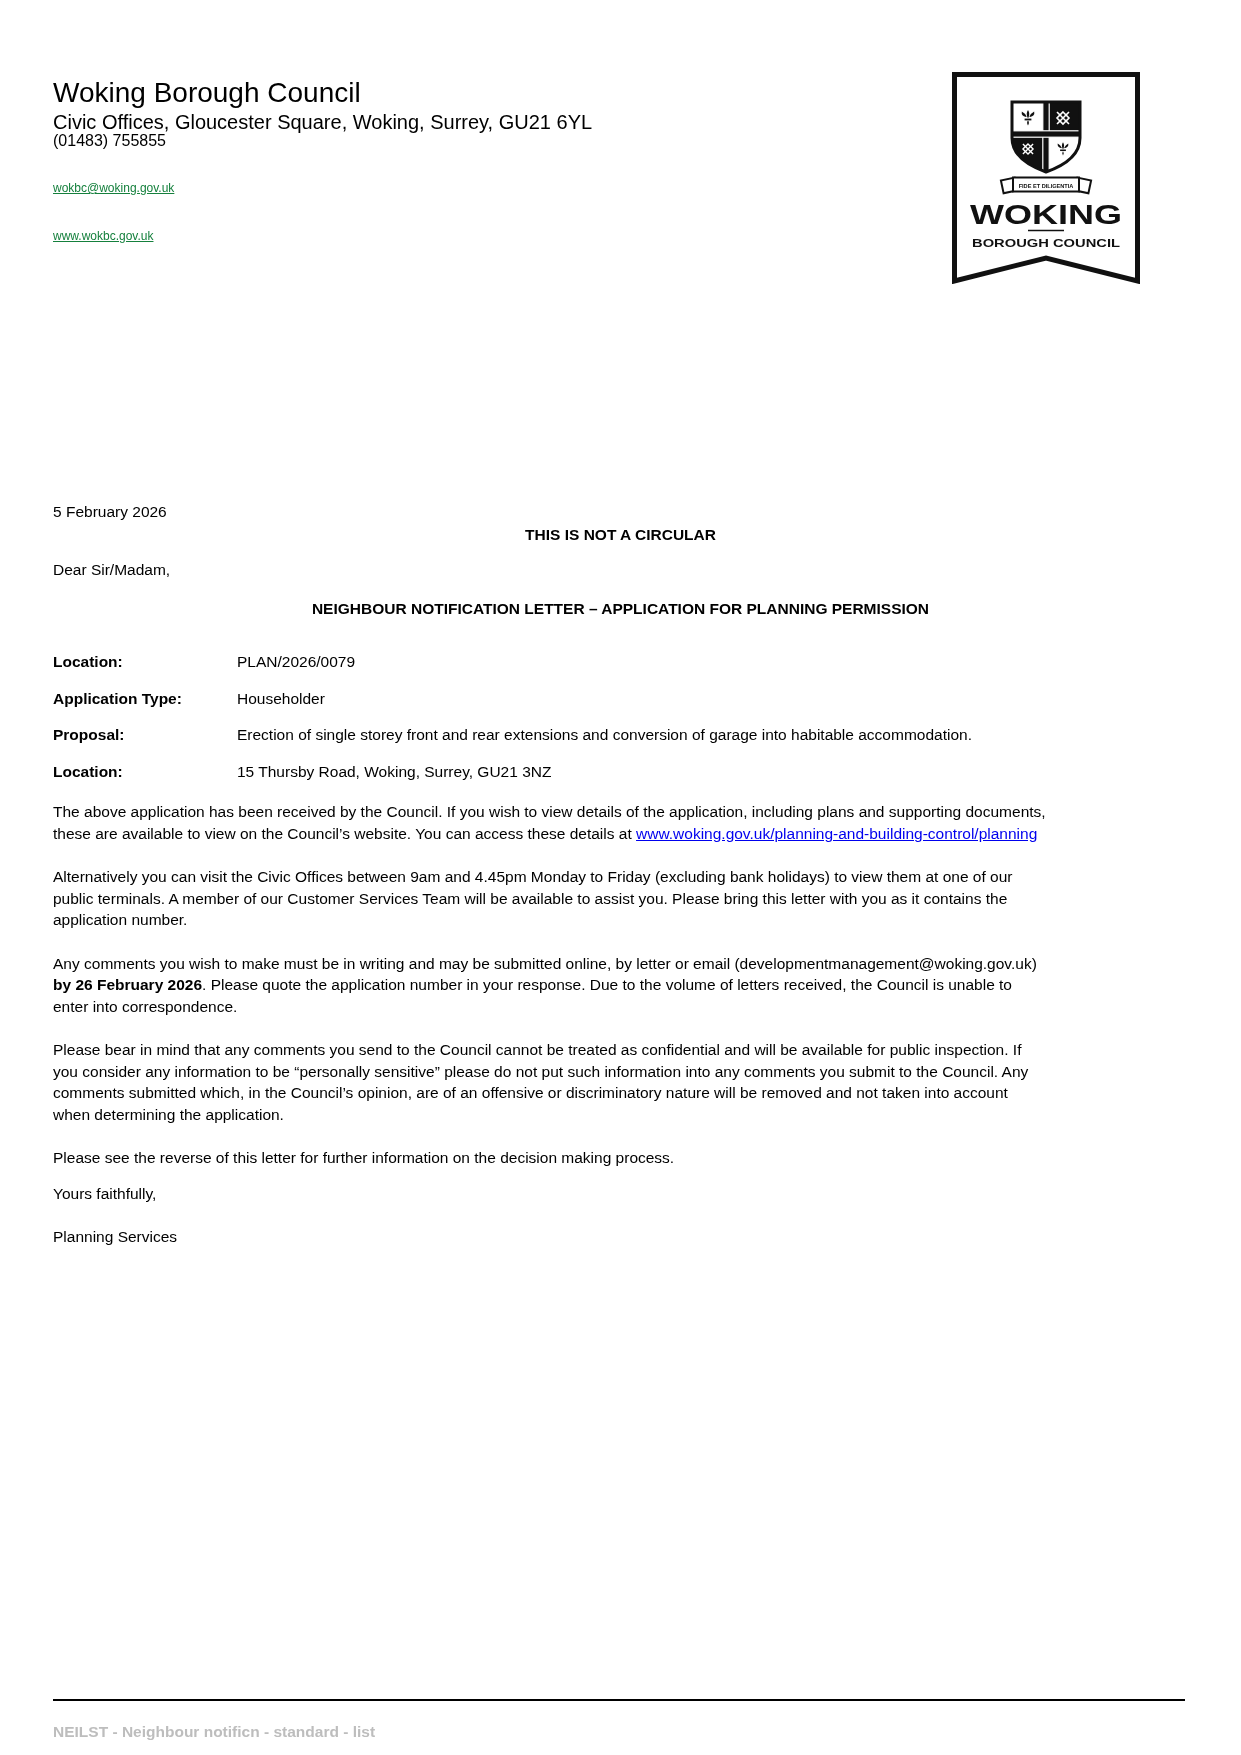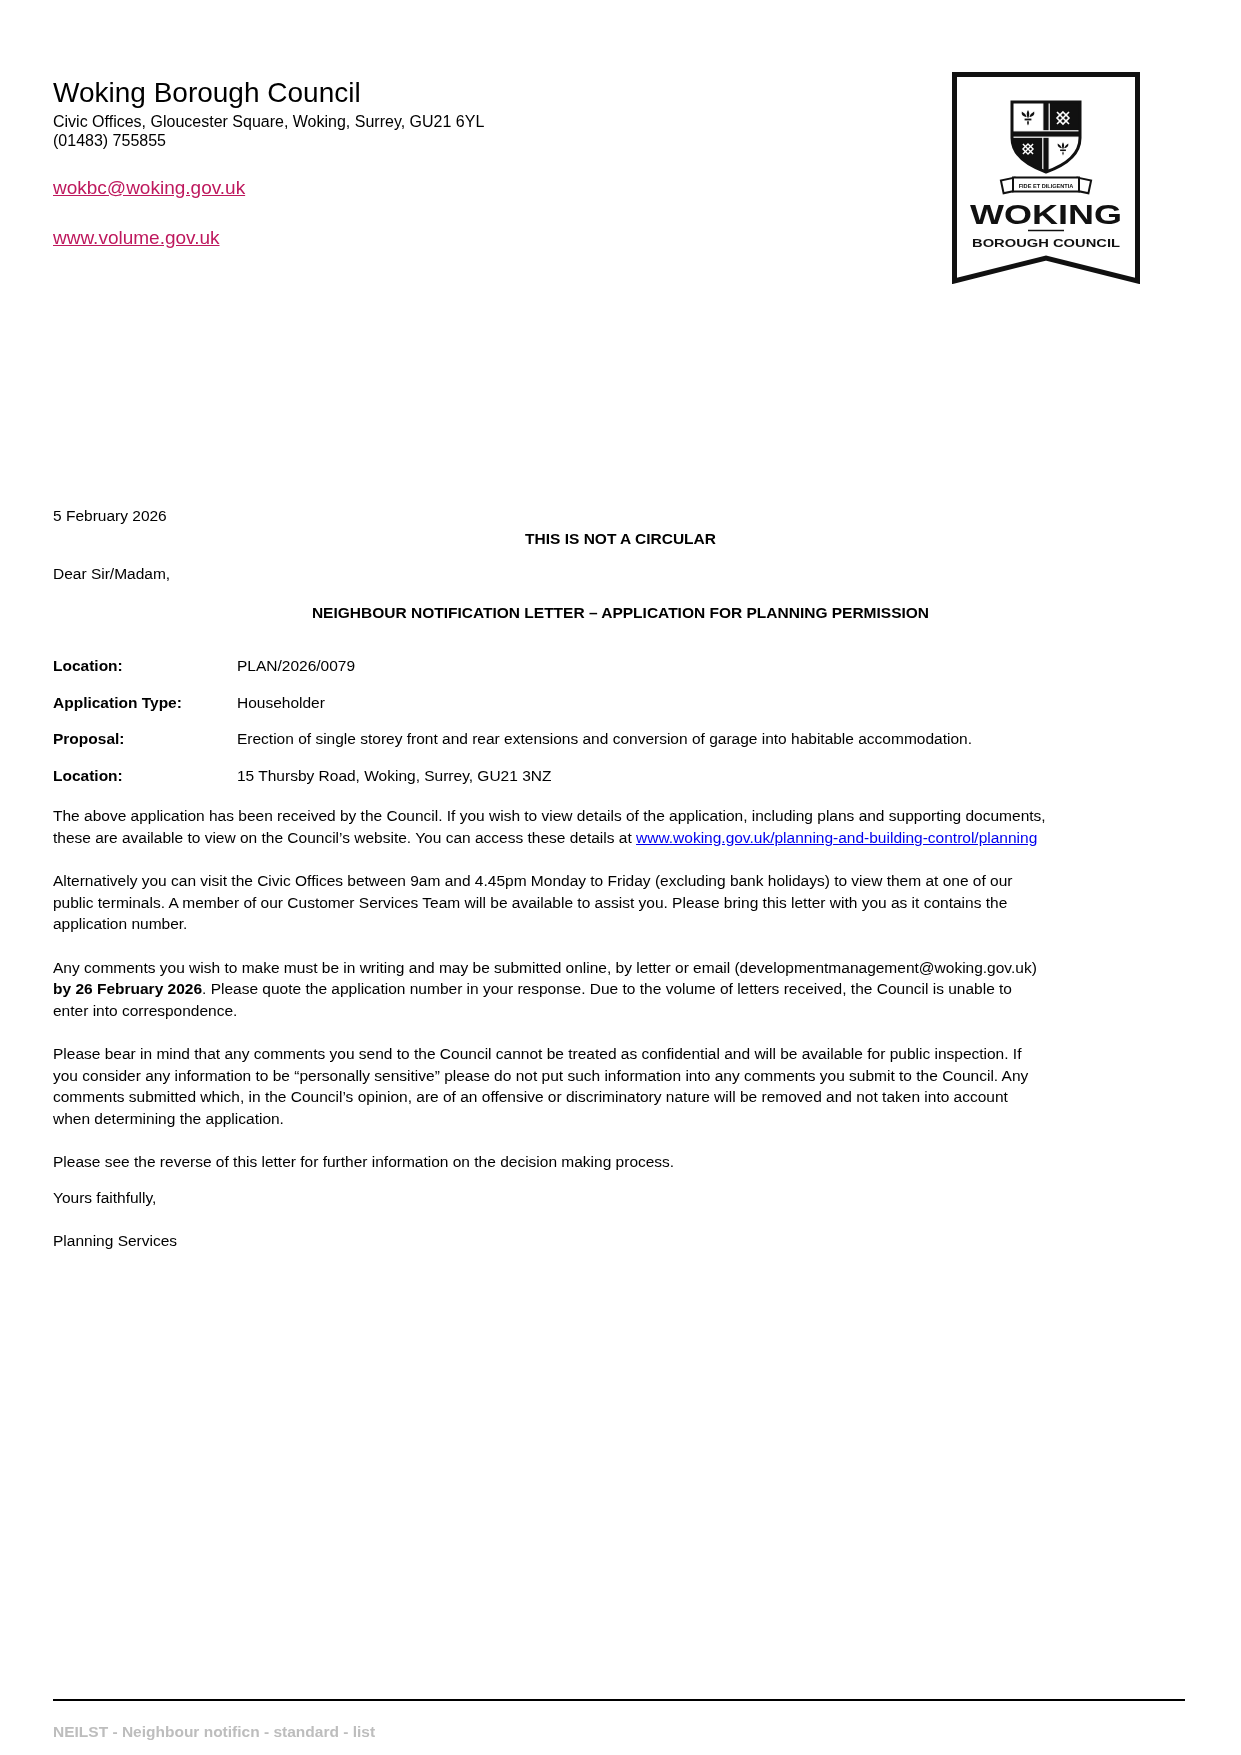--- a/index.html
+++ b/index.html
@@ -7,24 +7,24 @@
   body {
     width:1241px; height:1755px; position:relative; overflow:hidden;
     font-family:"Liberation Sans","DejaVu Sans",sans-serif;
     color:#000; font-size:15.5px; line-height:21.5px;
   }
   .page { position:relative; width:1241px; height:1755px; }
   .content { padding:4px 53px; }
 
   
   .org-name { padding-top:74px; font-size:28px; font-weight:400; line-height:30px; }
-  .org-address { margin-top:5px; font-size:16px; line-height:18.5px; }
+  .org-address { margin-top:5px; font-size:20px; line-height:18.5px; }
   .org-phone { font-size:16px; line-height:18.5px; }
-  .muted-link { display:inline-block; font-size:19px; line-height:18.5px;
-    color:#be185d; text-decoration:underline;margin-top:29px; }
+  .muted-link { display:inline-block; font-size:12px; line-height:18.5px;
+    color:#15803d; text-decoration:underline;margin-top:29px; }
 
   
   .logo-wrap { position:absolute; left:952px; top:72px; width:168px; height:212px; }
 
   
   .date-line { margin-top:256px; }
   .circular-line { text-align:center; font-weight:700; margin-top:1px; }
   .salutation { margin-top:14px; }
   .subject-line { text-align:center; font-weight:700; margin-top:17px; }
 
@@ -97,21 +97,21 @@
       <text x="94" y="175" text-anchor="middle" font-size="10.5" font-weight="700" fill="#111111" font-family="Liberation Sans, DejaVu Sans, sans-serif" textLength="148" lengthAdjust="spacingAndGlyphs">BOROUGH COUNCIL</text>
     </svg>
   </div>
 
   <div class="content">
 
     <div class="org-name">Woking Borough Council</div>
     <div class="org-address">Civic Offices, Gloucester Square, Woking, Surrey, GU21 6YL</div>
     <div class="org-phone">(01483) 755855</div>
     <div><a class="muted-link">wokbc@woking.gov.uk</a></div>
-    <div><a class="muted-link">www.volume.gov.uk</a></div>
+    <div><a class="muted-link">www.wokbc.gov.uk</a></div>
 
     <div class="date-line">5 February 2026</div>
     <div class="circular-line">THIS IS NOT A CIRCULAR</div>
     <div class="salutation">Dear Sir/Madam,</div>
     <div class="subject-line">NEIGHBOUR NOTIFICATION LETTER – APPLICATION FOR PLANNING PERMISSION</div>
 
     <div class="details">
       <div class="detail-row">
         <div class="detail-label">Location:</div>
         <div class="detail-value">PLAN/2026/0079</div>

